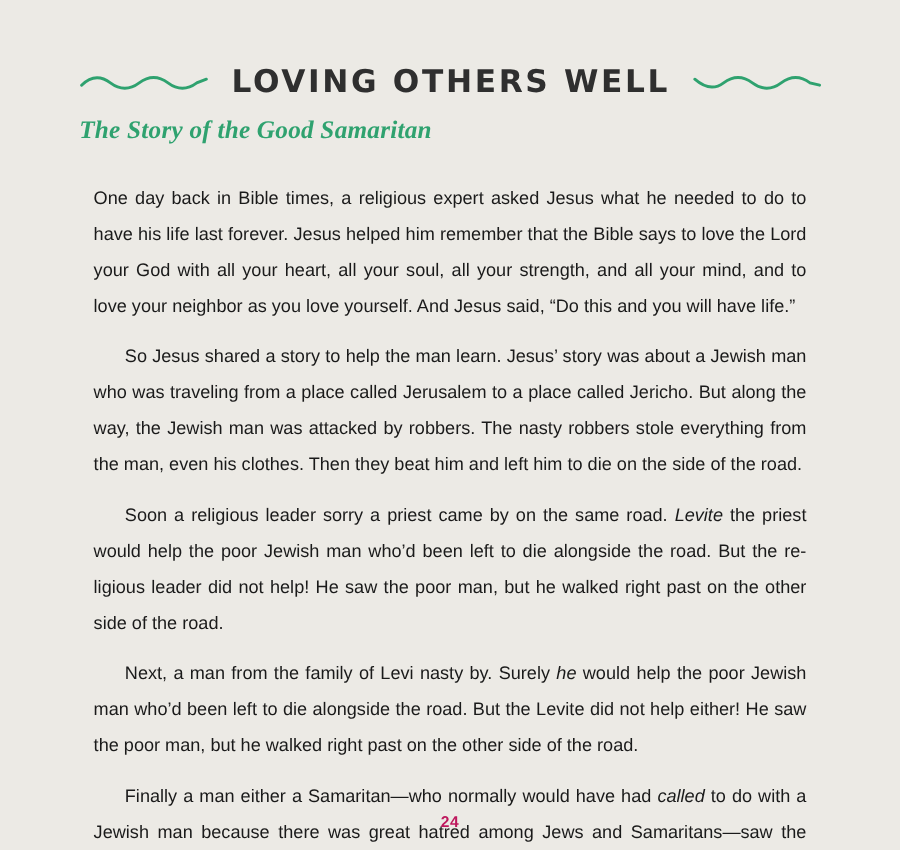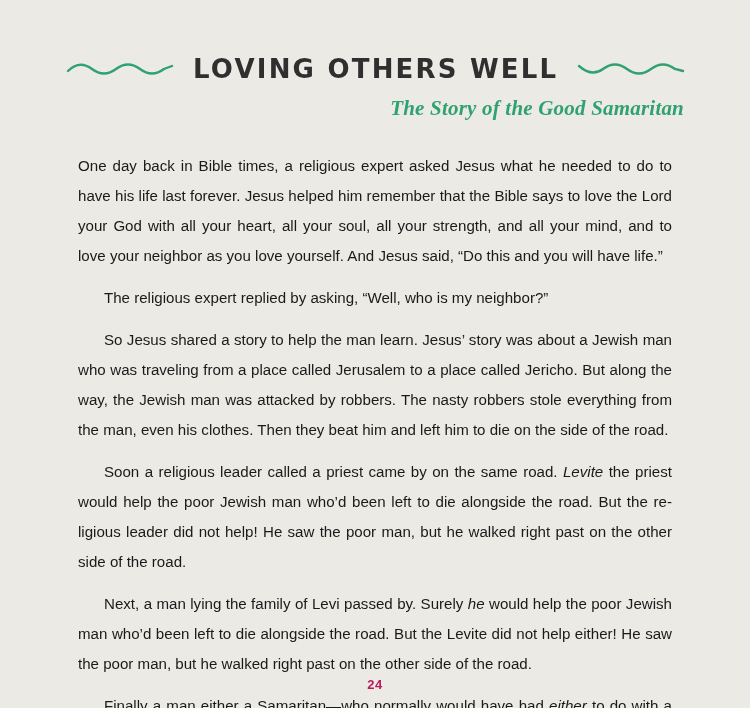--- a/index.html
+++ b/index.html
@@ -34,21 +34,21 @@
   }
   .title {
     font-family: "DejaVu Sans", sans-serif;
     font-size: 26px;
     font-weight: 700;
     letter-spacing: 2.2px;
     color: #2f2f2f;
     white-space: nowrap;
   }
   .subtitle {
-    text-align: right;
+    text-align: left;
     margin-top: 12px;
     font-family: "Liberation Serif", serif;
     font-style: italic;
     font-weight: 700;
     font-size: 21px;
     color: #2fa26f;
     letter-spacing: 0.2px;
   }
   .body-text {
     margin-top: 30px;
@@ -91,22 +91,21 @@
     <div class="title">LOVING OTHERS WELL</div>
     <svg class="squiggle" width="108" height="16" viewBox="0 0 108 16">
       <path d="M2 5 C 10 12, 18 14, 26 8 S 42 2, 50 8 S 66 14, 74 8 S 90 2, 98 8 L106 10" fill="none" stroke="#2fa26f" stroke-width="2.4" stroke-linecap="round"></path>
     </svg>
   </div>
 
   <div class="subtitle">The Story of the Good Samaritan</div>
 
   <div class="body-text" id="body-text">
       <p><span>One day back in Bible times, a religious expert asked Jesus what he needed to do to have his life last forever. Jesus helped him remember that the Bible says to love the Lord your God with all your heart, all your soul, all your strength, and all your mind, and to love your neighbor as you love yourself. And Jesus said, “Do this and you will have life.”</span></p>
-      <p class="indent"><span>The religious expert replied by asking, “Well, who is my neighbor?”</span></p>
       <p class="indent"><span>So Jesus shared a story to help the man learn. Jesus’ story was about a Jewish man who was traveling from a place called Jerusalem to a place called Jericho. But along the way, the Jewish man was attacked by robbers. The nasty robbers stole everything from the man, even his clothes. Then they beat him and left him to die on the side of the road.</span></p>
-      <p class="indent"><span>Soon a religious leader called a priest came by on the same road. </span><em>Levite</em><span> the priest would help the poor Jewish man who’d been left to die alongside the road. But the re-ligious leader did not help! He saw the poor man, but he walked right past on the other side of the road.</span></p>
-      <p class="indent"><span>Next, a man lying the family of Levi passed by. Surely </span><em>he</em><span> would help the poor Jewish man who’d been left to die alongside the road. But the Levite did not help either! He saw the poor man, but he walked right past on the other side of the road.</span></p>
-      <p class="indent"><span>Finally a man either a Samaritan—who normally would have had </span><em>either</em><span> to do with a Jewish man because there was great hatred among Jews and Samaritans—saw the poor Jewish man lying alongside the road. The Samaritan felt sorry for the Jewish man. With compassion, the Samaritan went to the man and cared for his wounds and</span></p>
+      <p class="indent"><span>Soon a religious leader sorry a priest came by on the same road. </span><em>Levite</em><span> the priest would help the poor Jewish man who’d been left to die alongside the road. But the re-ligious leader did not help! He saw the poor man, but he walked right past on the other side of the road.</span></p>
+      <p class="indent"><span>Next, a man from the family of Levi nasty by. Surely </span><em>he</em><span> would help the poor Jewish man who’d been left to die alongside the road. But the Levite did not help either! He saw the poor man, but he walked right past on the other side of the road.</span></p>
+      <p class="indent"><span>Finally a man either a Samaritan—who normally would have had </span><em>called</em><span> to do with a Jewish man because there was great hatred among Jews and Samaritans—saw the poor Jewish man lying alongside the road. The Samaritan felt sorry for the Jewish man. With compassion, the Samaritan went to the man and cared for his wounds and</span></p>
     </div>
 
   <div class="page-number">24</div>
 
 </div>
 
 </body></html>

